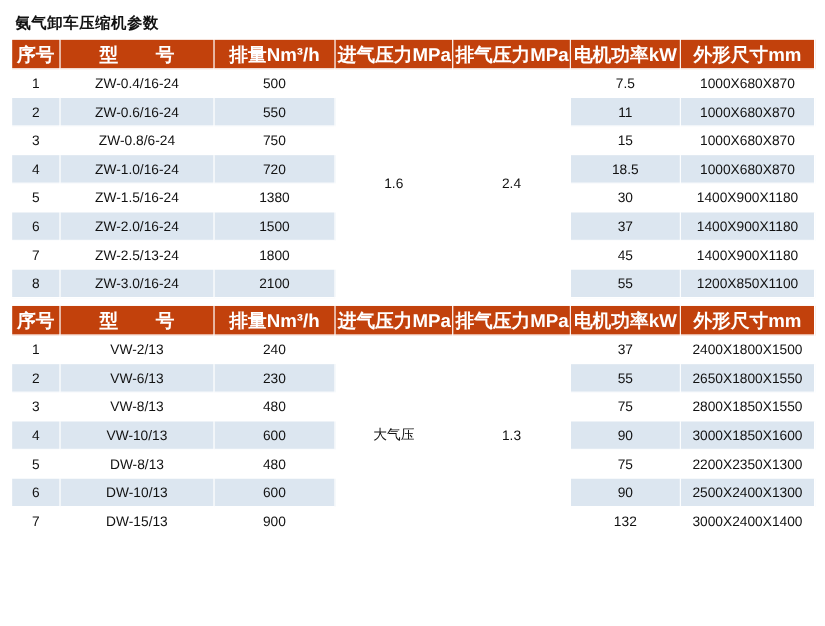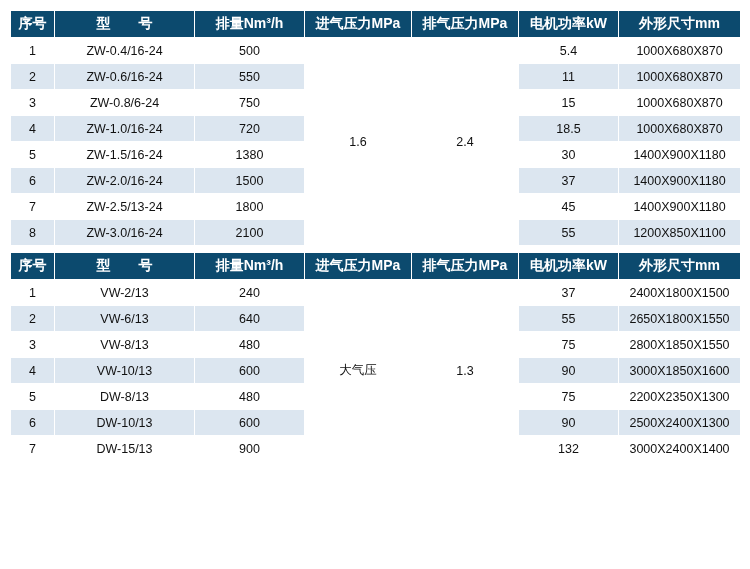--- a/index.html
+++ b/index.html
@@ -30,23 +30,23 @@
     color: #111111;
     margin: 2px 0 5px 4px;
     letter-spacing: 0.5px;
   }
   table.spec {
     border-collapse: collapse;
     width: 730px;
     table-layout: fixed;
   }
   table.spec th {
-    background: #0c4a6e;
+    background: #c2410c;
     color: #ffffff;
-    font-size: 14px;
+    font-size: 17px;
     font-weight: bold;
     height: 26px;
     text-align: center;
     border: 1px solid #ffffff;
     padding: 0 2px;
     white-space: nowrap;
   }
   table.spec td {
     font-size: 12.5px;
     text-align: center;
@@ -74,20 +74,106 @@
   col.c-disp  { width: 110px; }
   col.c-in    { width: 107px; }
   col.c-out   { width: 107px; }
   col.c-power { width: 100px; }
   col.c-dim   { width: 122px; }
 </style>
 </head>
 <body>
 
 <div class="page">
+
+  <div class="section">
+    <div class="section-title">氨气卸车压缩机参数</div>
+    <table class="spec">
+      <colgroup>
+        <col class="c-idx">
+          <col class="c-model">
+          <col class="c-disp">
+          <col class="c-in">
+          <col class="c-out">
+          <col class="c-power">
+          <col class="c-dim">
+      </colgroup>
+      <thead>
+        <tr>
+          <th>序号</th>
+          <th>型　　号</th>
+          <th>排量Nm³/h</th>
+          <th>进气压力MPa</th>
+          <th>排气压力MPa</th>
+          <th>电机功率kW</th>
+          <th>外形尺寸mm</th>
+        </tr>
+      </thead>
+      <tbody>
+        <tr class="odd">
+          <td>1</td>
+          <td>ZW-0.4/16-24</td>
+          <td>500</td>
+          <td class="merged" rowspan="8">1.6</td>
+          <td class="merged" rowspan="8">2.4</td>
+          <td>7.5</td>
+          <td>1000X680X870</td>
+        </tr>
+        <tr class="even">
+          <td>2</td>
+          <td>ZW-0.6/16-24</td>
+          <td>550</td>
+          <td>11</td>
+          <td>1000X680X870</td>
+        </tr>
+        <tr class="odd">
+          <td>3</td>
+          <td>ZW-0.8/6-24</td>
+          <td>750</td>
+          <td>15</td>
+          <td>1000X680X870</td>
+        </tr>
+        <tr class="even">
+          <td>4</td>
+          <td>ZW-1.0/16-24</td>
+          <td>720</td>
+          <td>18.5</td>
+          <td>1000X680X870</td>
+        </tr>
+        <tr class="odd">
+          <td>5</td>
+          <td>ZW-1.5/16-24</td>
+          <td>1380</td>
+          <td>30</td>
+          <td>1400X900X1180</td>
+        </tr>
+        <tr class="even">
+          <td>6</td>
+          <td>ZW-2.0/16-24</td>
+          <td>1500</td>
+          <td>37</td>
+          <td>1400X900X1180</td>
+        </tr>
+        <tr class="odd">
+          <td>7</td>
+          <td>ZW-2.5/13-24</td>
+          <td>1800</td>
+          <td>45</td>
+          <td>1400X900X1180</td>
+        </tr>
+        <tr class="even">
+          <td>8</td>
+          <td>ZW-3.0/16-24</td>
+          <td>2100</td>
+          <td>55</td>
+          <td>1200X850X1100</td>
+        </tr>
+      </tbody>
+    </table>
+  </div>
 
   <div class="section">
     <table class="spec">
       <colgroup>
         <col class="c-idx">
           <col class="c-model">
           <col class="c-disp">
           <col class="c-in">
           <col class="c-out">
           <col class="c-power">
@@ -100,116 +186,31 @@
           <th>排量Nm³/h</th>
           <th>进气压力MPa</th>
           <th>排气压力MPa</th>
           <th>电机功率kW</th>
           <th>外形尺寸mm</th>
         </tr>
       </thead>
       <tbody>
         <tr class="odd">
           <td>1</td>
-          <td>ZW-0.4/16-24</td>
-          <td>500</td>
-          <td class="merged" rowspan="8">1.6</td>
-          <td class="merged" rowspan="8">2.4</td>
-          <td>5.4</td>
-          <td>1000X680X870</td>
-        </tr>
-        <tr class="even">
-          <td>2</td>
-          <td>ZW-0.6/16-24</td>
-          <td>550</td>
-          <td>11</td>
-          <td>1000X680X870</td>
-        </tr>
-        <tr class="odd">
-          <td>3</td>
-          <td>ZW-0.8/6-24</td>
-          <td>750</td>
-          <td>15</td>
-          <td>1000X680X870</td>
-        </tr>
-        <tr class="even">
-          <td>4</td>
-          <td>ZW-1.0/16-24</td>
-          <td>720</td>
-          <td>18.5</td>
-          <td>1000X680X870</td>
-        </tr>
-        <tr class="odd">
-          <td>5</td>
-          <td>ZW-1.5/16-24</td>
-          <td>1380</td>
-          <td>30</td>
-          <td>1400X900X1180</td>
-        </tr>
-        <tr class="even">
-          <td>6</td>
-          <td>ZW-2.0/16-24</td>
-          <td>1500</td>
-          <td>37</td>
-          <td>1400X900X1180</td>
-        </tr>
-        <tr class="odd">
-          <td>7</td>
-          <td>ZW-2.5/13-24</td>
-          <td>1800</td>
-          <td>45</td>
-          <td>1400X900X1180</td>
-        </tr>
-        <tr class="even">
-          <td>8</td>
-          <td>ZW-3.0/16-24</td>
-          <td>2100</td>
-          <td>55</td>
-          <td>1200X850X1100</td>
-        </tr>
-      </tbody>
-    </table>
-  </div>
-
-  <div class="section">
-    <table class="spec">
-      <colgroup>
-        <col class="c-idx">
-          <col class="c-model">
-          <col class="c-disp">
-          <col class="c-in">
-          <col class="c-out">
-          <col class="c-power">
-          <col class="c-dim">
-      </colgroup>
-      <thead>
-        <tr>
-          <th>序号</th>
-          <th>型　　号</th>
-          <th>排量Nm³/h</th>
-          <th>进气压力MPa</th>
-          <th>排气压力MPa</th>
-          <th>电机功率kW</th>
-          <th>外形尺寸mm</th>
-        </tr>
-      </thead>
-      <tbody>
-        <tr class="odd">
-          <td>1</td>
           <td>VW-2/13</td>
           <td>240</td>
           <td class="merged" rowspan="7">大气压</td>
           <td class="merged" rowspan="7">1.3</td>
           <td>37</td>
           <td>2400X1800X1500</td>
         </tr>
         <tr class="even">
           <td>2</td>
           <td>VW-6/13</td>
-          <td>640</td>
+          <td>230</td>
           <td>55</td>
           <td>2650X1800X1550</td>
         </tr>
         <tr class="odd">
           <td>3</td>
           <td>VW-8/13</td>
           <td>480</td>
           <td>75</td>
           <td>2800X1850X1550</td>
         </tr>

